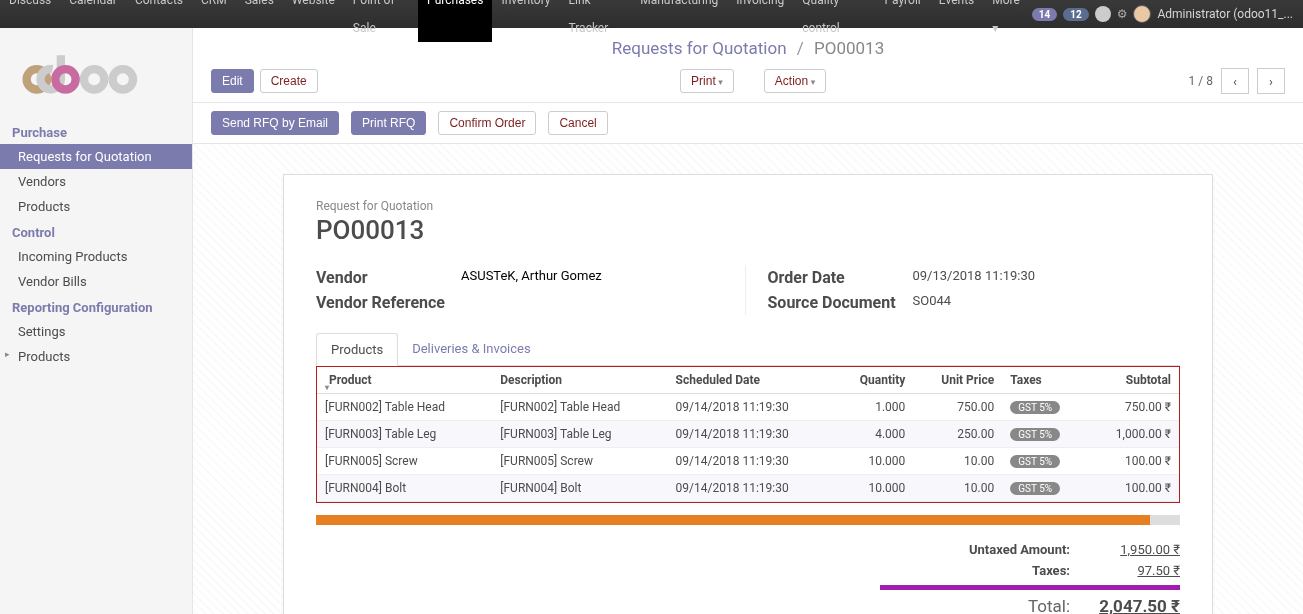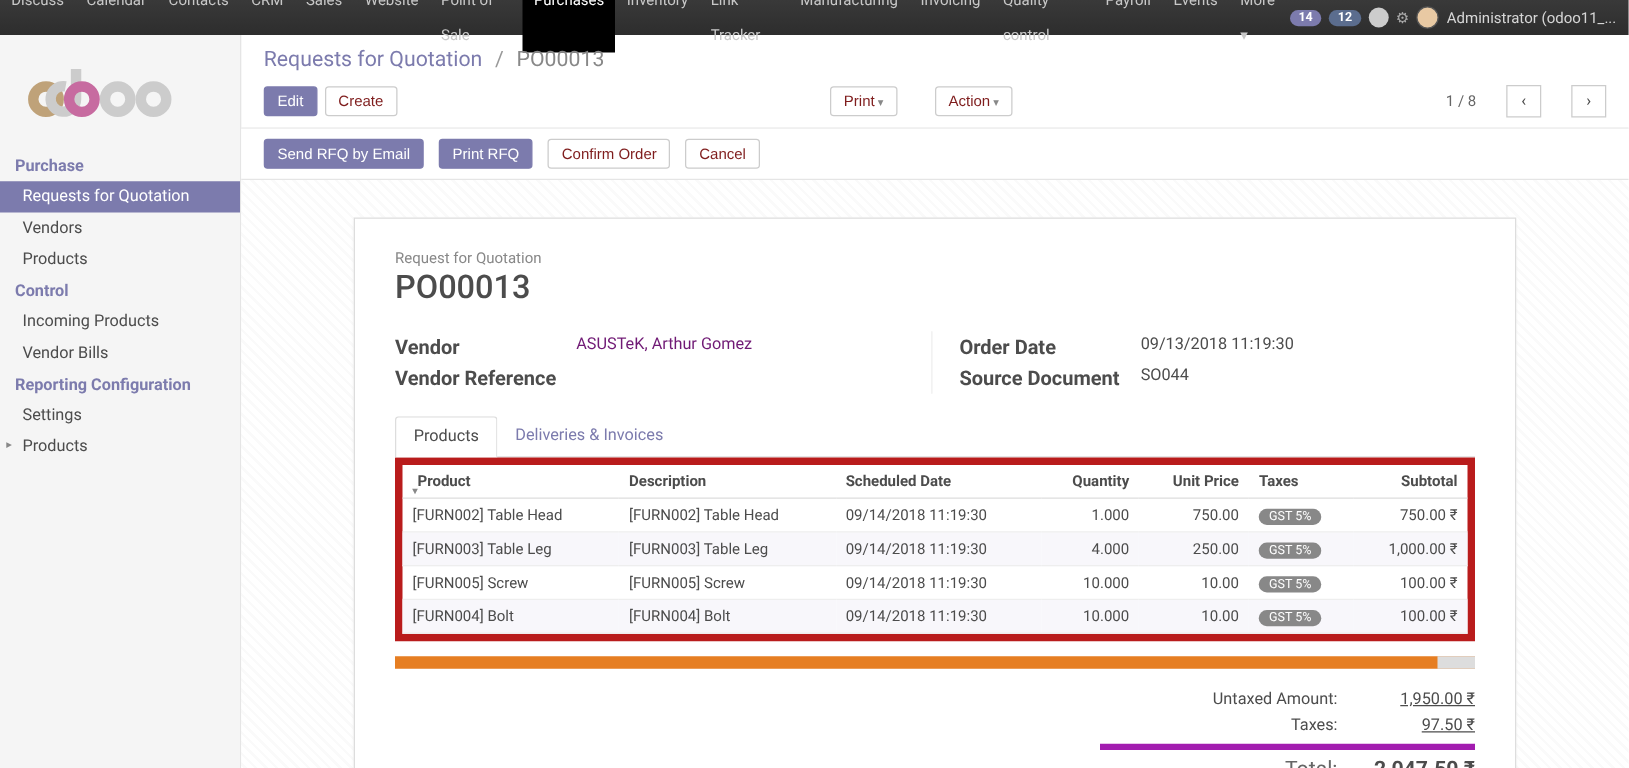--- a/index.html
+++ b/index.html
@@ -20,30 +20,30 @@
 .sidebar { width:193px; background:#f5f5f5; border-right:1px solid #e5e5e5; min-height:586px; }
 .logo { padding:18px 22px 20px; }
 .logo svg { width:148px;height:50px; }
 .side-section-title { color:#7c7bad; font-weight:bold; padding:6px 12px 4px; font-size:13px; }
 .side-item { padding:5px 12px 5px 18px; color:#4c4c4c; cursor:pointer; position:relative; }
 .side-item.active { background:#7c7bad; color:#fff; }
 .side-item-caret::before { content:"▸"; position:absolute; left:5px; font-size:9px; color:#888; }
 
 .main { flex:1; }
 .main-header { padding:10px 18px 8px; border-bottom:1px solid #e5e5e5; }
-.breadcrumb { font-size:17px; margin-bottom:10px; }
+.breadcrumb { font-size:17px; margin-bottom:10px;text-align:center; }
 .breadcrumb .bc-link { color:#7c7bad; }
 .breadcrumb .bc-sep { color:#999; margin:0 6px; }
 .breadcrumb .bc-current { color:#888; }
 .header-row { display:flex; align-items:center; }
 .btn { border:1px solid #ccc; background:#fff; padding:4px 10px; border-radius:3px; cursor:pointer; font-size:12px; margin-right:6px; color:#7f1d1d; }
 .btn-primary { background:#7c7bad; color:#fff; border-color:#7c7bad; }
 .btn-caret::after { content:" ▾"; font-size:9px; color:#888; }
 .header-center { flex:1; display:flex; justify-content:center; gap:24px; }
-.header-right { display:flex; align-items:center; gap:24px; }
+.header-right { display:flex; align-items:center; gap:8px; }
 .pager { color:#666; font-size:12px; }
 .pager-btn { border:1px solid #ccc; width:28px; height:26px; display:inline-flex; align-items:center; justify-content:center; cursor:pointer; background:#fff; }
 
 .actionbar { display:flex; border-bottom:1px solid #e5e5e5; background:#fff; }
 .actionbar-left { display:flex; padding:8px 18px; gap:6px; }
 .actionbar-right { margin-left:auto; display:flex; align-items:center; }
 .statusbar { display:flex; }
 .status-step { padding:8px 14px; color:#7c7bad; position:relative; font-size:12px; }
 .status-step::after { content:""; position:absolute; right:-7px; top:0; bottom:0; width:14px; background:linear-gradient(135deg,transparent 49%,#e0e0e0 50%,transparent 51%),linear-gradient(45deg,transparent 49%,#e0e0e0 50%,transparent 51%); }
 .status-step.inactive { color:#888; }
@@ -51,43 +51,43 @@
 
 .content { padding:30px 90px; background:#f9f9f9; min-height:480px; background:repeating-linear-gradient(45deg,#fafafa,#fafafa 2px,#fff 2px,#fff 6px);}
 .sheet { background:#fff; border:1px solid #ddd; padding:24px 32px 0; box-shadow:0 1px 3px rgba(0,0,0,0.05); }
 .sheet-title-small { color:#888; font-size:12px; }
 .sheet-title { font-size:26px; color:#4c4c4c; margin:2px 0 20px; font-weight:500; }
 .form-cols { display:flex; gap:0; margin-bottom:18px; }
 .form-col { flex:1; }
 .form-row { display:flex; padding:3px 0; }
 .form-label { width:145px; font-weight:bold; color:#4c4c4c; font-size:16px; }
 .form-value { color:#4c4c4c; font-size:13px; }
-.form-link { color:#701a75; }
+.form-link { color:#000000; }
 .form-col:first-child { border-right:1px solid #eee; padding-right:16px; }
 .form-col:last-child { padding-left:22px; }
 
 .tabs { border-bottom:1px solid #ddd; display:flex; margin-top:6px; }
 .tab { padding:8px 14px; color:#7c7bad; cursor:pointer; font-size:13px; }
 .tab.active { color:#4c4c4c; border:1px solid #ddd; border-bottom-color:#fff; border-radius:3px 3px 0 0; margin-bottom:-1px; background:#fff; }
 
 .table { width:100%; border-collapse:collapse; font-size:12px; }
 .table th { text-align:left; padding:6px 8px; border-bottom:1px solid #ddd; font-weight:bold; color:#4c4c4c; }
 .table th.num,.table td.num { text-align:right; }
 .table td { padding:6px 8px; border-bottom:1px solid #eee; }
 .table tbody tr:nth-child(even) { background:#f8f7fb; }
 .tax-badge { background:#888; color:#fff; border-radius:9px; padding:1px 8px; font-size:10px; }
-.tbl-red { border:6px solid #b91c1c; }
+.tbl-red { border:1px solid #b91c1c; }
 
 .hr-orange { height:10px; background:#e67e22; margin-top:12px; position:relative; }
 .hr-orange::after { content:""; position:absolute; right:0; top:0; bottom:0; width:30px; background:#ddd; }
 
 .totals { margin-left:auto; width:300px; margin-top:14px; padding-bottom:12px; }
 .totals-row { display:flex; justify-content:space-between; padding:3px 0; font-size:13px; }
 .totals-row.total { border-top:5px solid #a21caf; margin-top:4px; padding-top:6px; font-size:17px; color:#4c4c4c; }
-.totals-label { font-weight:normal; text-align:right; flex:1; }
+.totals-label { font-weight:bold; text-align:right; flex:1; }
 .totals-value { width:110px; text-align:right;text-decoration:underline; }
 .sort-ind { font-size:8px; color:#888; position:relative; top:6px; }
 </style>
 </head>
 <body>
 
 <div class="topbar">
   <div class="topbar-left" id="topnav-left">
       <div class="topbar-item">Discuss</div>
       <div class="topbar-item">Calendar</div>

